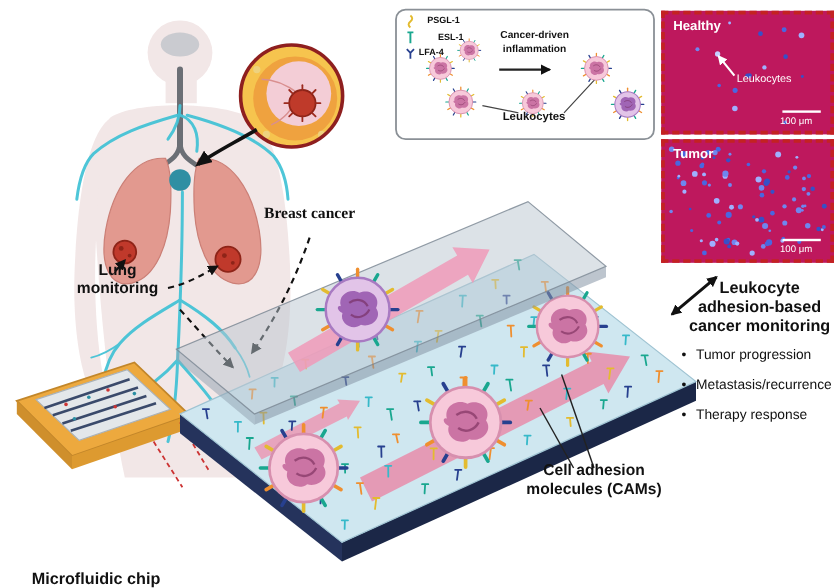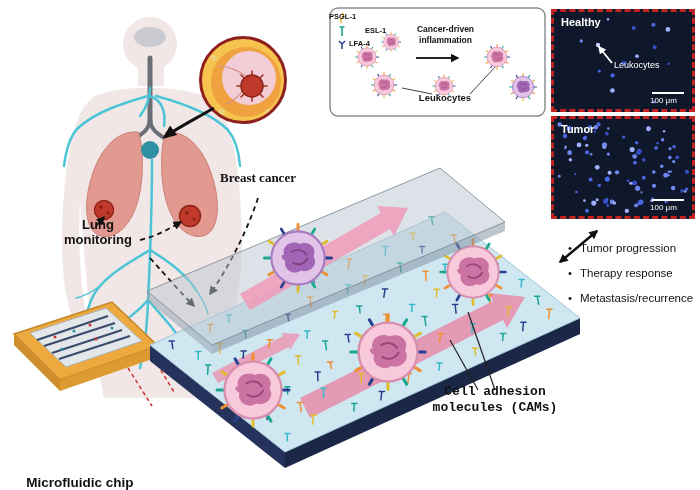--- a/index.html
+++ b/index.html
@@ -4,21 +4,21 @@
 <style>
   html,body{margin:0;padding:0;background:#fff;}
   #stage{position:relative;width:700px;height:490px;background:#ffffff;overflow:hidden;
          font-family:"Liberation Sans",sans-serif;}
   #art{position:absolute;left:0;top:0;z-index:1;}
   .lbl{position:absolute;z-index:5;color:#111;font-family:"Liberation Sans",sans-serif;}
   .b{font-weight:bold;}
   .ctr{text-align:center;}
   .wt{color:#fff;}
   .mframe{position:absolute;z-index:6;box-sizing:border-box;border:3px dashed #c32222;
-          background:#0f172a;}
+          background:#be185d;}
   .mframe svg{position:absolute;left:0;top:0;}
   .mtitle{position:absolute;left:7px;top:4px;font-weight:bold;font-size:11px;color:#fff;z-index:2;}
   .scalebar{position:absolute;right:6px;bottom:4px;width:36px;text-align:left;z-index:2;}
   .scalebar .bar{height:2.5px;background:#fff;margin:0 2px 2px 2px;}
   .scalebar .txt{font-size:8px;color:#fff;}
   .cell-pink{--cbody:#f7c9da;--cedge:#d78fae;--cnuc:#c76d9f;}
   .cell-purple{--cbody:#e2c4e8;--cedge:#a87ac2;--cnuc:#9a5cb0;}
   .mon-list{list-style:none;margin:10px 0 0 0;padding:0;font-size:11.5px;}
   .mon-list li{position:relative;padding-left:12px;margin-bottom:13px;text-align:left;}
   .mon-list li::before{content:"•";position:absolute;left:0;top:0;}
@@ -287,23 +287,23 @@
 
   <path d="M560 262 L597 231" stroke="#111" stroke-width="2.5" marker-start="url(#ab)" marker-end="url(#ab)"></path>
 </svg>
 
 <div class="lbl b" style="left:220px;top:170px;width:100px;font-size:13px;font-family:Liberation Serif, serif;">Breast cancer</div>
 
 <div class="lbl b ctr" style="left:52px;top:218px;width:92px;font-size:13px;line-height:1.15;">Lung monitoring</div>
 
 <div class="lbl b ctr" style="left:5px;top:428px;width:150px;font-size:13.5px;margin-top:47px;">Microfluidic chip</div>
 
-<div class="lbl b ctr" style="left:420px;top:384px;width:150px;font-size:13px;line-height:1.2;font-family:Liberation Mono, monospace;">Cell adhesion molecules (CAMs)</div>
-
-<div class="lbl b" style="left:329px;top:12px;font-size:7.5px;text-align:right;">PSGL-1</div>
+<div class="lbl b ctr" style="left:420px;top:384px;width:150px;font-size:13px;line-height:1.2;">Cell adhesion molecules (CAMs)</div>
+
+<div class="lbl b" style="left:356px;top:12px;font-size:7.5px;text-align:right;">PSGL-1</div>
 <div class="lbl b" style="left:349px;top:26px;font-size:7.5px;padding-left:16px;">ESL-1</div>
 <div class="lbl b" style="left:349px;top:39px;font-size:7.5px;">LFA-4</div>
 <div class="lbl b ctr" style="left:398px;top:24px;width:95px;font-size:8.5px;line-height:1.25;">Cancer-driven inflammation</div>
 <div class="lbl b ctr" style="left:400px;top:92px;width:90px;font-size:9.5px;">Leukocytes</div>
 
 <div class="mframe" style="left:551px;top:9px;width:144px;height:103px;">
   <svg id="dots-healthy" width="138" height="97">
         <circle cx="99.4487273353152" cy="12.734334828332067" r="2.0661478495690973" fill="#4a66e0"></circle>
         <circle cx="68.64366041589528" cy="50.77160514262505" r="1.50564617945347" fill="#3750c8"></circle>
         <circle cx="54.01210015732795" cy="7.211235008202493" r="1.2150804742937908" fill="#9fb0ff"></circle>
@@ -418,20 +418,21 @@
         <circle cx="31.379563234280795" cy="18.076309255557135" r="1.5700124120572583" fill="#4a66e0"></circle>
       </svg>
   <div class="mtitle">Tumor</div>
   <div class="scalebar">
     <div class="bar"></div>
     <div class="txt">100 μm</div>
   </div>
 </div>
 
 <div class="lbl ctr" style="left:568px;top:232px;width:130px;">
+  <div class="b" style="font-size:13.5px;line-height:1.18;">Leukocyte adhesion-based cancer monitoring</div>
   <ul class="mon-list">
     <li><span>Tumor progression</span></li>
+    <li><span>Metastasis/recurrence</span></li>
     <li><span>Therapy response</span></li>
-    <li><span>Metastasis/recurrence</span></li>
   </ul>
 </div>
 
 </div>
 
 </body></html>

